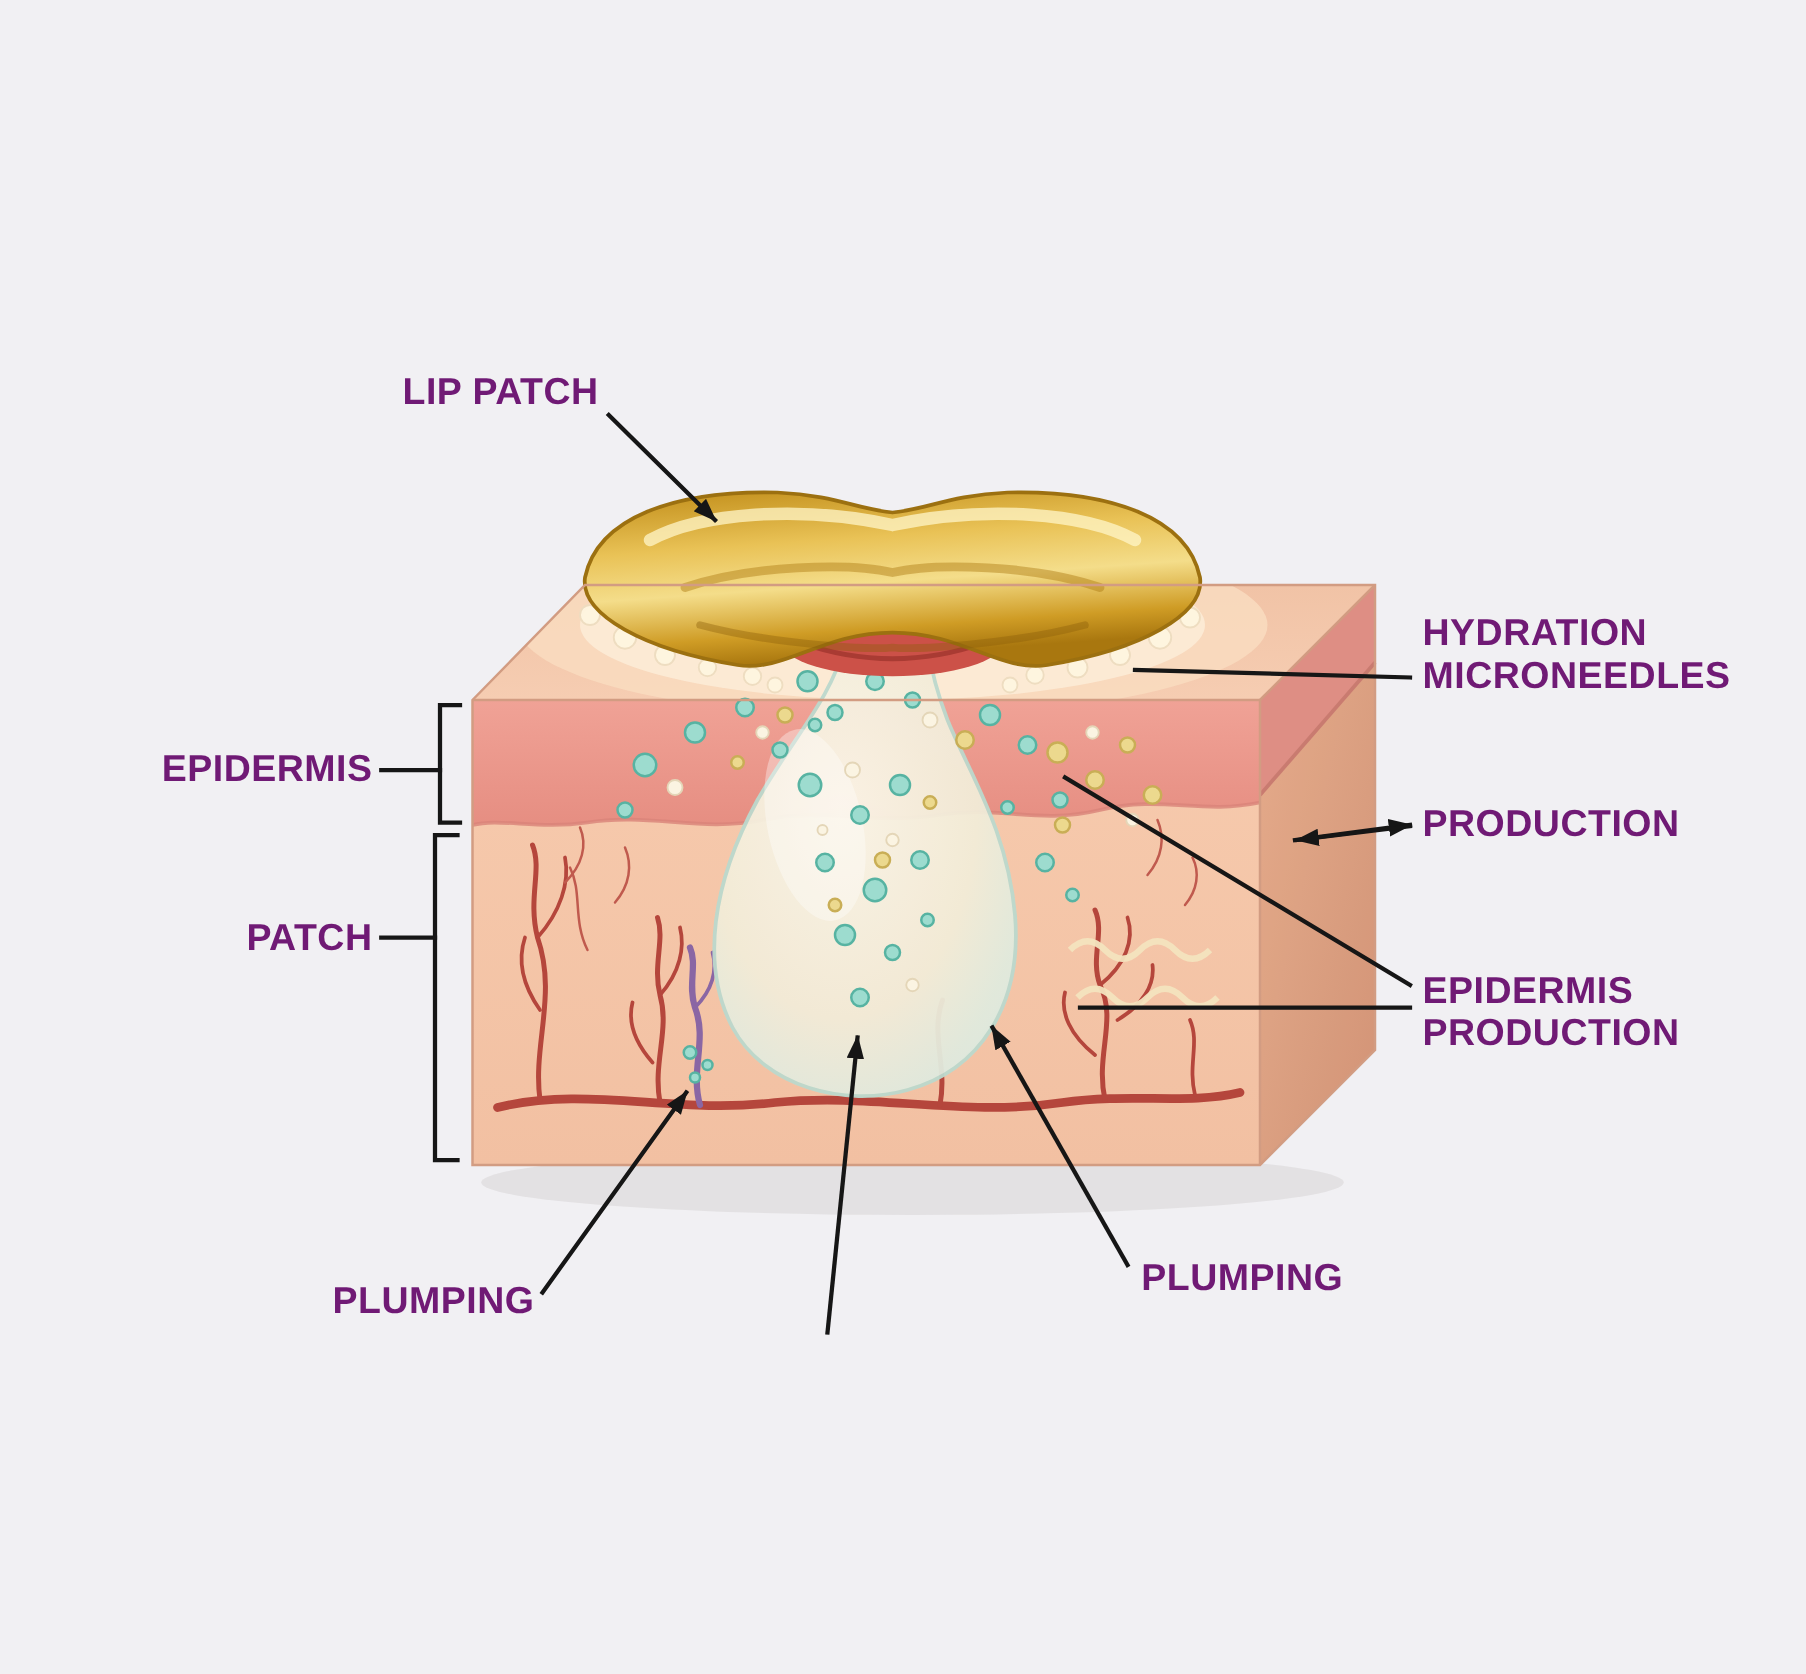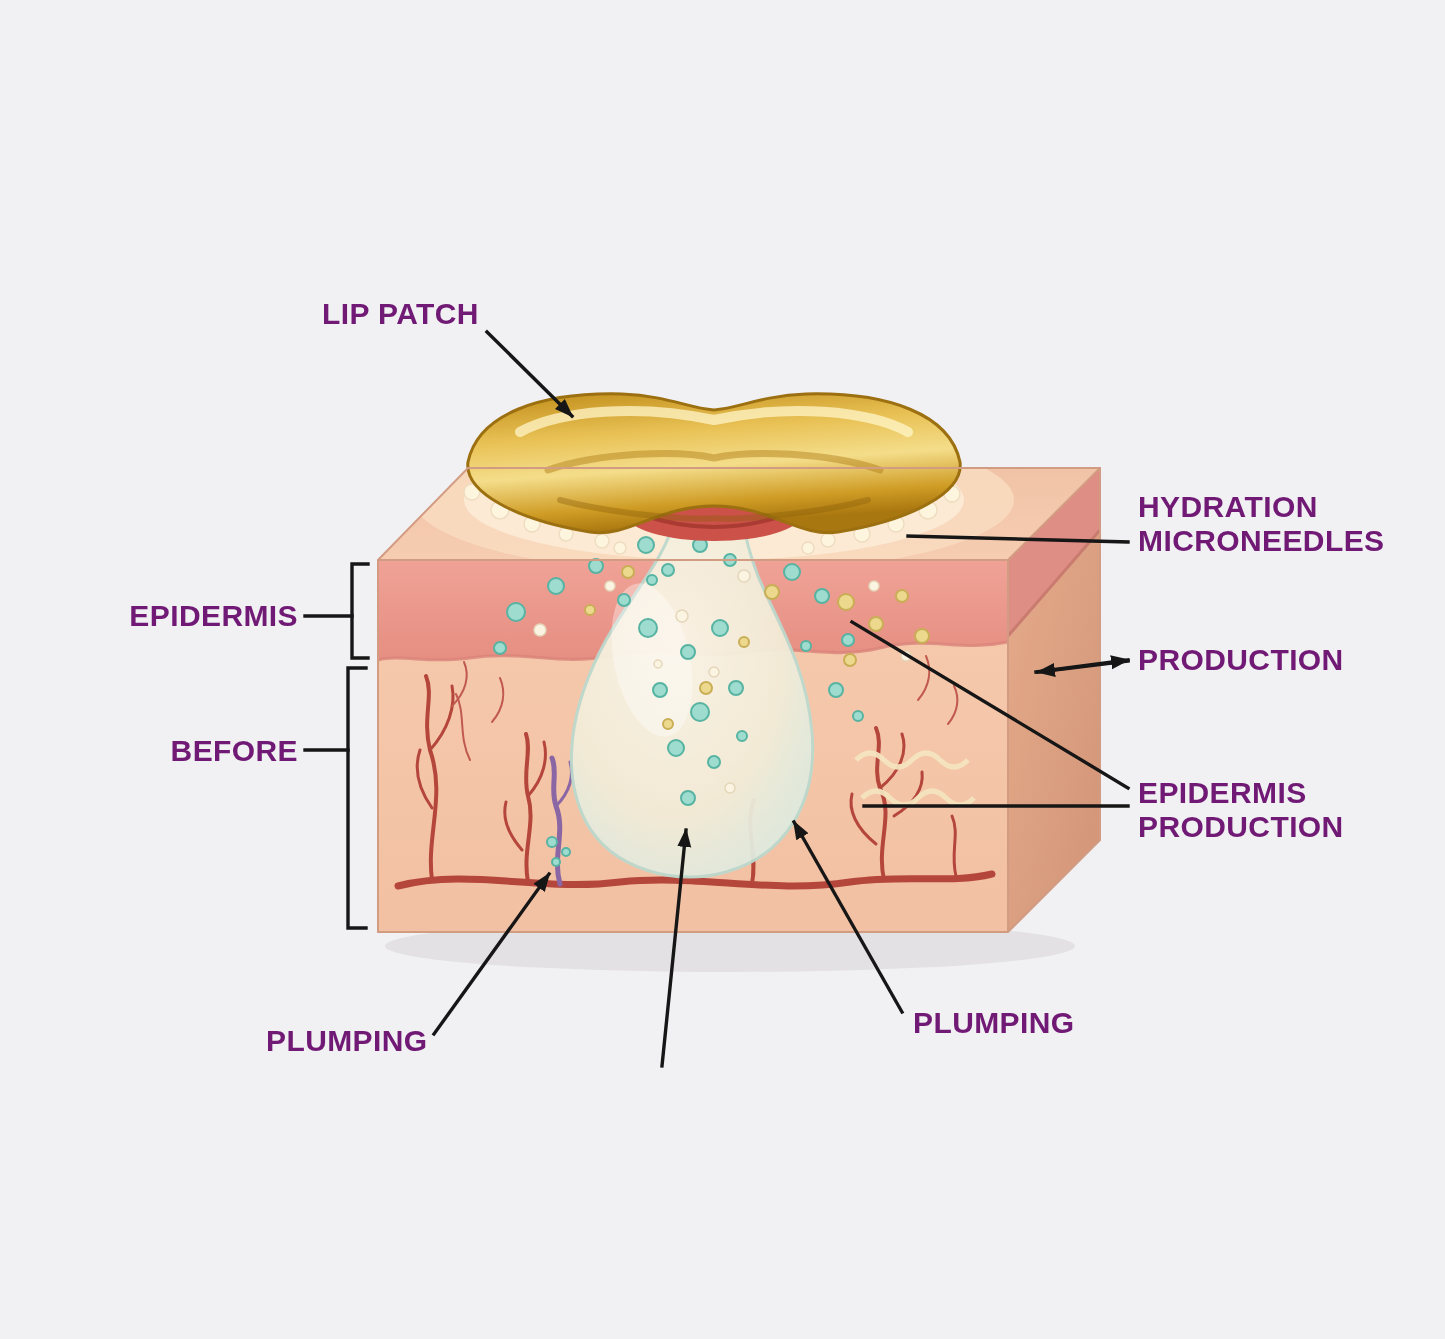--- a/index.html
+++ b/index.html
@@ -247,21 +247,21 @@
 
   <div class="label" style="left:322px;top:297px">LIP PATCH</div>
 
   <div class="label" style="left:1138px;top:490px">HYDRATION
 MICRONEEDLES</div>
 
   <div class="label right" style="left:118px;top:599px">EPIDERMIS</div>
 
   <div class="label" style="left:1138px;top:643px">PRODUCTION</div>
 
-  <div class="label right" style="left:118px;top:734px">BEFORE</div>
+  <div class="label right" style="left:118px;top:734px">PATCH</div>
 
   <div class="label" style="left:1138px;top:776px">EPIDERMIS
 PRODUCTION</div>
 
   <div class="label" style="left:266px;top:1024px">PLUMPING</div>
 
   <div class="label" style="left:913px;top:1006px">PLUMPING</div>
 
 
 </div>

